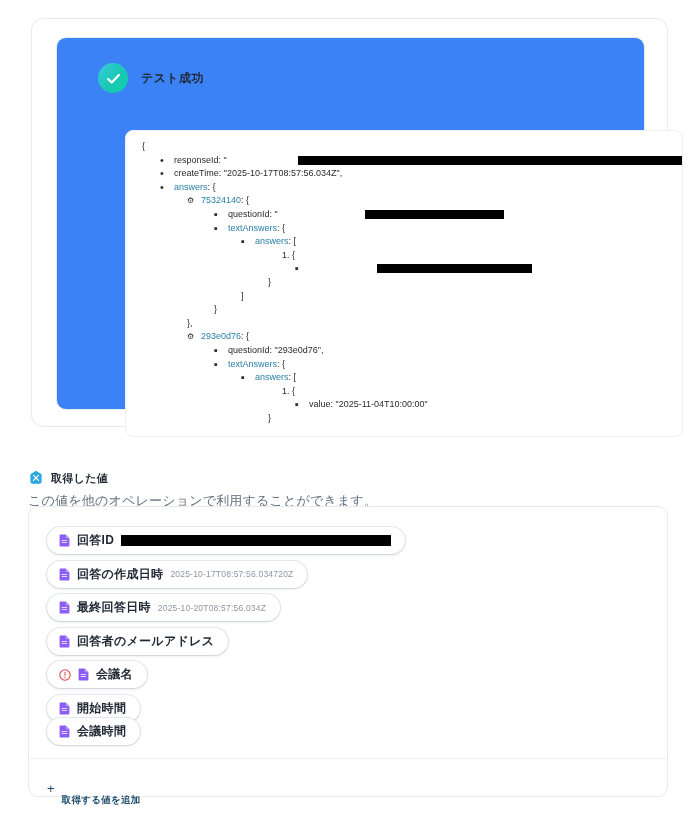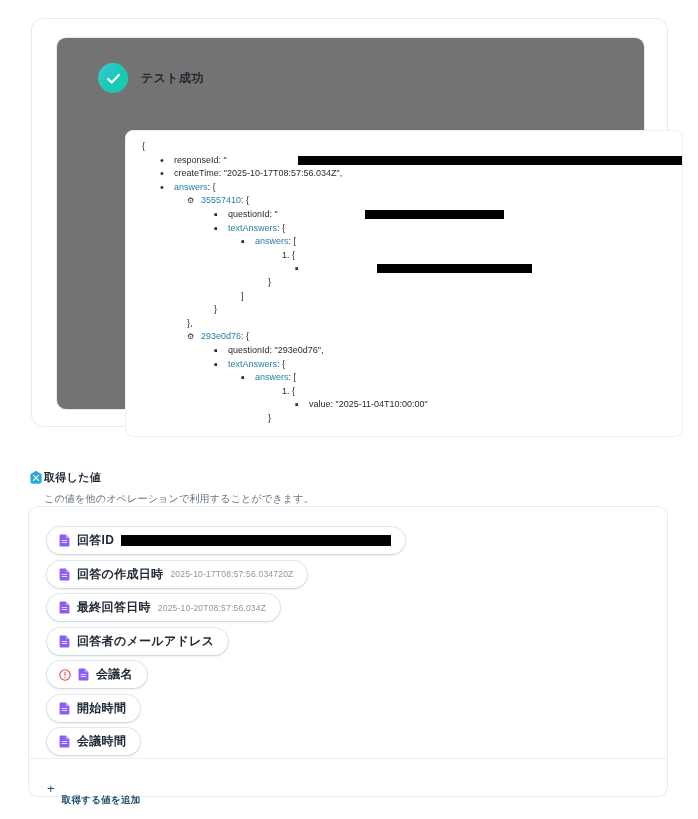--- a/index.html
+++ b/index.html
@@ -18,21 +18,21 @@
     left: 31px; top: 18px;
     width: 637px; height: 409px;
     background: #ffffff;
     border: 1px solid #e7eaee;
     border-radius: 12px;
   }
   .result-card {
     position: absolute;
     left: 24px; top: 18px;
     width: 589px; height: 373px;
-    background: #737373;
+    background: #3b82f6;
     border: 1px solid #e3eeeb;
     border-radius: 10px;
   }
   .result-head {
     position: absolute;
     left: 41px; top: 25px;
     display: flex; align-items: center; gap: 13px;
   }
   .check-badge {
     width: 30px; height: 30px; border-radius: 50%;
@@ -73,32 +73,32 @@
     line-height: 13.6px;
   }
   .bullet-disc::before { content: "\2022"; font-size: 11px; }
   .bullet-square::before { content: "\25AA"; font-size: 11px; }
   .bullet-gear::before { content: "\2699"; font-size: 8px; }
   .redact { position: absolute; top: 2px; height: 9px; background: #000; }
 
   
   .section-head {
     position: absolute; left: 28px; top: 470px;
-    display: flex; 
+    display: flex; align-items: center; gap: 7px;
   }
   .tag-icon {
     width: 16px; height: 16px; flex: 0 0 auto;
     display: block;
   }
   .section-title {
     font-size: 11px; font-weight: bold; color: #1f2733; letter-spacing: .3px;
   }
   .section-sub {
     position: absolute; left: 28px; top: 492px;
-    font-size: 10px; color: #63707e; letter-spacing: .2px; margin-left: 16px;
+    font-size: 13px; color: #63707e; letter-spacing: .2px;
   }
 
   
   .values-card {
     position: absolute;
     left: 28px; top: 506px;
     width: 640px; height: 291px;
     background: #ffffff;
     border: 1px solid #e7eaee;
     border-radius: 10px;
@@ -175,21 +175,21 @@
             <div class="jl">
               <span class="bullet-disc" style="left: 34px;"></span>
               <span class="txt" style="left: 48px;">createTime: "2025-10-17T08:57:56.034Z",</span>
             </div>
             <div class="jl">
               <span class="bullet-disc" style="left: 34px;"></span>
               <span class="txt" style="left: 48px;"><span class="key">answers</span>: {</span>
             </div>
             <div class="jl">
               <span class="bullet-gear" style="left: 61px;"></span>
-              <span class="txt" style="left: 75px;"><span class="key">35557410</span>: {</span>
+              <span class="txt" style="left: 75px;"><span class="key">75324140</span>: {</span>
             </div>
             <div class="jl">
               <span class="bullet-square" style="left: 88px;"></span>
               <span class="txt" style="left: 102px;">questionId: "</span>
               <span class="redact" style="left: 239px; width: 139px;"></span>
             </div>
             <div class="jl">
               <span class="bullet-square" style="left: 88px;"></span>
               <span class="txt" style="left: 102px;"><span class="key">textAnswers</span>: {</span>
             </div>
@@ -331,21 +331,21 @@
           <span style="display: flex;">
             <svg class="doc-icon" viewBox="0 0 11 13" aria-hidden="true">
               <path d="M0.6 1.4 A0.9 0.9 0 0 1 1.5 0.5 H6.7 L10.4 4.2 V11.6 A0.9 0.9 0 0 1 9.5 12.5 H1.5 A0.9 0.9 0 0 1 0.6 11.6 Z" fill="#8b5cf6"></path>
               <path d="M6.7 0.5 L10.4 4.2 H7.4 A0.7 0.7 0 0 1 6.7 3.5 Z" fill="#b79df9"></path>
               <rect x="2.6" y="6.1" width="5.6" height="0.9" fill="#ffffff" opacity=".85"></rect>
               <rect x="2.6" y="8.0" width="5.6" height="0.9" fill="#ffffff" opacity=".85"></rect>
             </svg>
           </span>
           <span class="label">開始時間</span>
         </div>
-        <div class="pill" style="top: 221px; text-align: center;">
+        <div class="pill" style="top: 211px; text-align: center;">
           <span style="display: flex;">
             <svg class="doc-icon" viewBox="0 0 11 13" aria-hidden="true">
               <path d="M0.6 1.4 A0.9 0.9 0 0 1 1.5 0.5 H6.7 L10.4 4.2 V11.6 A0.9 0.9 0 0 1 9.5 12.5 H1.5 A0.9 0.9 0 0 1 0.6 11.6 Z" fill="#8b5cf6"></path>
               <path d="M6.7 0.5 L10.4 4.2 H7.4 A0.7 0.7 0 0 1 6.7 3.5 Z" fill="#b79df9"></path>
               <rect x="2.6" y="6.1" width="5.6" height="0.9" fill="#ffffff" opacity=".85"></rect>
               <rect x="2.6" y="8.0" width="5.6" height="0.9" fill="#ffffff" opacity=".85"></rect>
             </svg>
           </span>
           <span class="label">会議時間</span>
         </div>

